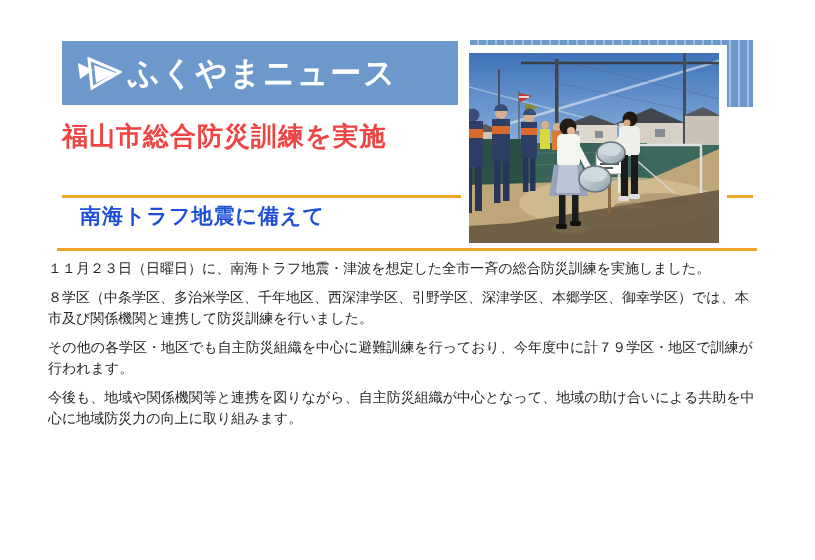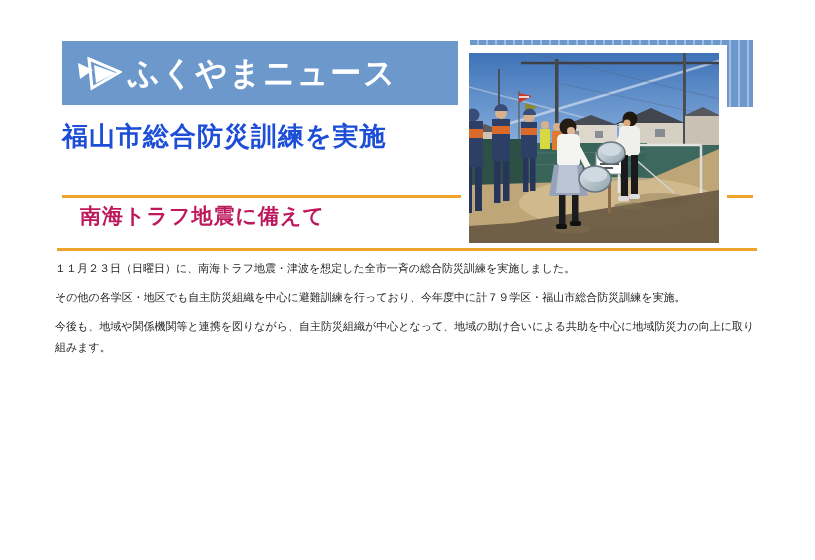--- a/index.html
+++ b/index.html
@@ -21,26 +21,26 @@
   
   .photo-frame{position:absolute;left:461px;top:45px;background:#ffffff;
         padding:8px 8px 5px 8px;z-index:2;}
   .photo-frame svg{display:block;}
 
   
   .headline{position:absolute;left:62px;top:119px;font-size:26px;font-weight:bold;
         color:#3f3f3f;letter-spacing:1px;z-index:2;}
   .rule1{position:absolute;left:62px;top:195px;width:691px;height:3px;z-index:1;}
   .subheading{position:absolute;left:80px;top:202px;font-size:21px;font-weight:bold;
-        color:#be185d;letter-spacing:1px;z-index:2;}
+        color:#1d4ed8;letter-spacing:1px;z-index:2;}
   .rule2{position:absolute;left:57px;top:248px;width:700px;height:3px;z-index:3;}
 
   
-  .body-text{position:absolute;left:55px;top:258px;width:708px;z-index:2;
-        font-size:11px;line-height:21px;color:#262626;}
+  .body-text{position:absolute;left:48px;top:258px;width:708px;z-index:2;
+        font-size:14px;line-height:21px;color:#262626;}
   .body-text p{margin:0 0 8px 0;}
 </style>
 </head>
 <body>
 
 <div id="page">
 
   <div class="deco"></div>
 
   <div class="banner" style="background: rgb(109, 152, 204);">
@@ -180,25 +180,26 @@
         <rect x="152" y="102" width="7" height="43" fill="#1a1a1c"></rect>
         <rect x="162" y="102" width="7" height="41" fill="#1a1a1c"></rect>
         <rect x="149" y="143" width="11" height="5" rx="2" fill="#dddddd"></rect>
         <rect x="160" y="141" width="11" height="5" rx="2" fill="#dddddd"></rect>
         <ellipse cx="142" cy="100" rx="14" ry="11" fill="url(#bucket)" stroke="#66757f" stroke-width="1.5"></ellipse>
         <ellipse cx="142" cy="97" rx="10" ry="6" fill="#cfdae0"></ellipse>
       </g>
     </svg>
   </div>
 
-  <div class="headline" style="color: #1d4ed8;">福山市総合防災訓練を実施</div>
+  <div class="headline" style="color: #ef4444;">福山市総合防災訓練を実施</div>
 
   <div class="rule1" style="background: rgb(237, 164, 40);"></div>
   <div class="subheading">南海トラフ地震に備えて</div>
   <div class="rule2" style="background: rgb(237, 164, 40);"></div>
 
   <div class="body-text" style="color: rgb(38, 38, 38);">
     <p>１１月２３日（日曜日）に、南海トラフ地震・津波を想定した全市一斉の総合防災訓練を実施しました。</p>
-    <p>その他の各学区・地区でも自主防災組織を中心に避難訓練を行っており、今年度中に計７９学区・福山市総合防災訓練を実施。</p>
+    <p>８学区（中条学区、多治米学区、千年地区、西深津学区、引野学区、深津学区、本郷学区、御幸学区）では、本市及び関係機関と連携して防災訓練を行いました。</p>
+    <p>その他の各学区・地区でも自主防災組織を中心に避難訓練を行っており、今年度中に計７９学区・地区で訓練が行われます。</p>
     <p>今後も、地域や関係機関等と連携を図りながら、自主防災組織が中心となって、地域の助け合いによる共助を中心に地域防災力の向上に取り組みます。</p>
   </div>
 
 </div>
 
 </body></html>

